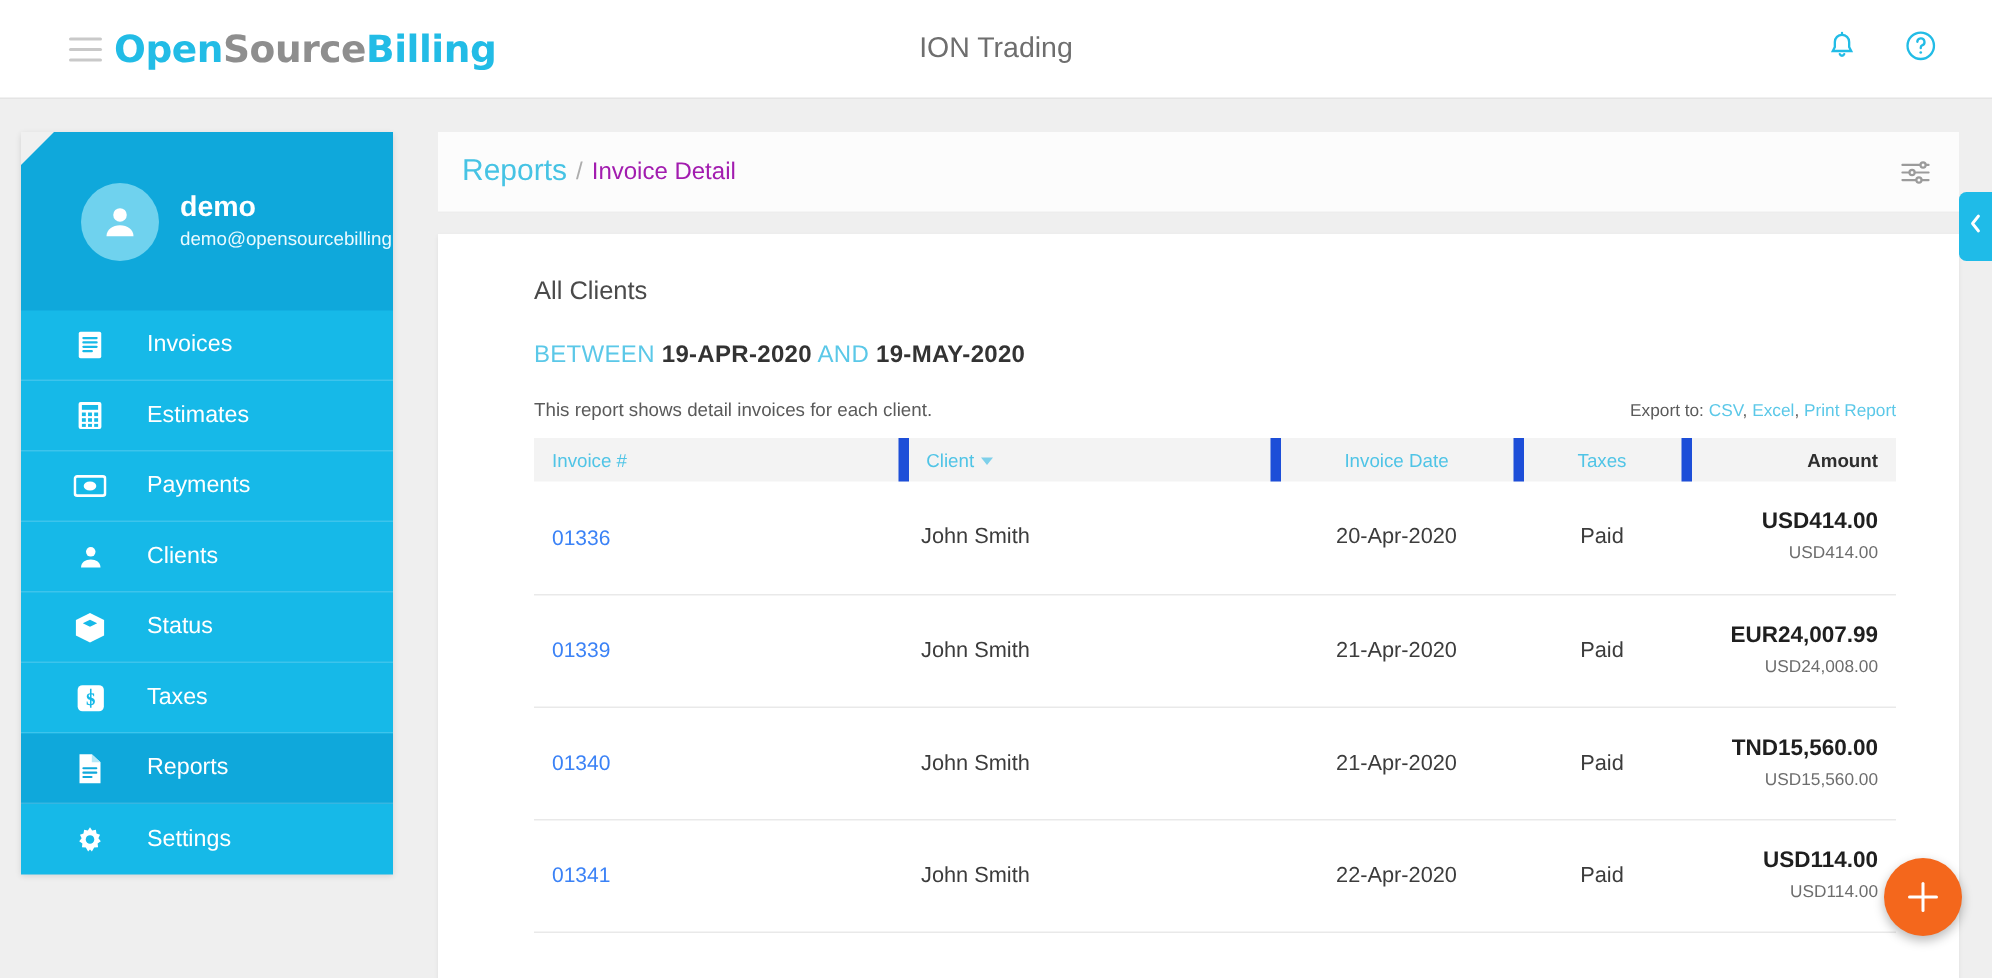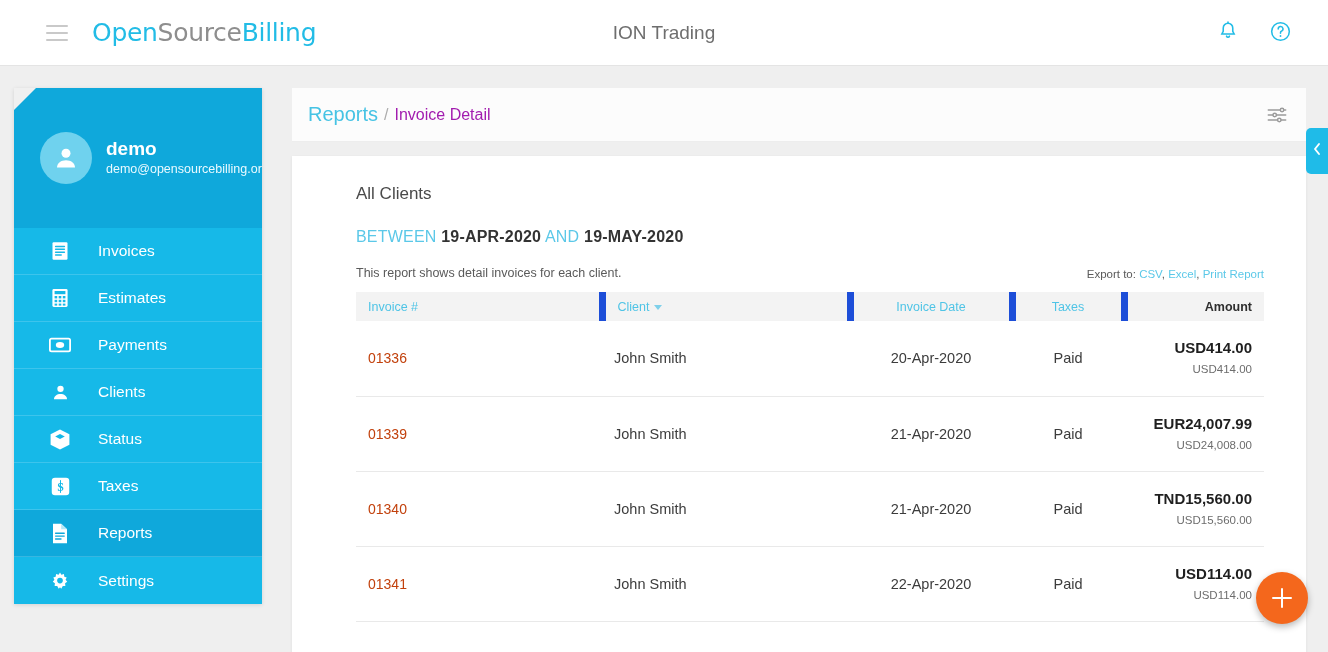--- a/index.html
+++ b/index.html
@@ -18,22 +18,22 @@
     border-bottom: 1px solid #e4e4e4;
     display: flex; align-items: center;
   }
   .hamburger {
     margin-left: 46px; width: 22px; height: 16px;
     display: flex; flex-direction: column; justify-content: space-between;
     cursor: pointer;
   }
   .hamburger i { display: block; height: 2px; background: #c9c9c9; border-radius: 1px; }
   .logo {
-    margin-left: 24px; font-size: 25px; letter-spacing: -0.3px;
-    font-family: "DejaVu Sans", sans-serif; font-weight: 400;
+    margin-left: 8px; font-size: 25px; letter-spacing: -0.3px;
+    font-family: "DejaVu Sans", sans-serif; font-weight: 700;
     white-space: nowrap;
   }
   .logo .c1 { color: #22bce6; }
   .logo .c2 { color: #8e8e8e; }
   .logo .c3 { color: #22bce6; }
   .org-title {
     position: absolute; left: 0; right: 0; text-align: center;
     font-size: 19px; color: #6e6e6e; pointer-events: none;
   }
   .top-icons {
@@ -42,22 +42,22 @@
   }
   .ticon { color: #22bce6; cursor: pointer; display: block; }
 
   
   .sidebar {
     position: absolute; left: 14px; top: 88px; width: 248px;
     background: #16b9e8;
     box-shadow: 0 1px 4px rgba(0,0,0,0.12);
   }
   .side-head {
-    position: relative; height: 140px; background: #0fa8db; overflow: hidden;
-    display: flex; align-items: center; padding-left: 26px;
+    position: relative; height: 119px; background: #0fa8db; overflow: hidden;
+    display: flex; align-items: center; padding-left: 40px;
   }
   .fold {
     position: absolute; left: 0; top: 0; width: 0; height: 0;
     border-top: 22px solid #f0f0f0;
     border-right: 22px solid transparent;
   }
   .avatar {
     width: 52px; height: 52px; border-radius: 50%;
     background: #6fd2ee; flex: none;
     display: flex; align-items: center; justify-content: center;
@@ -120,21 +120,21 @@
   table.rpt thead th.c-date, table.rpt thead th.c-status { text-align: center; }
   .caret {
     display: inline-block; width: 0; height: 0; margin-left: 5px;
     border-left: 4px solid transparent; border-right: 4px solid transparent;
     border-top: 5px solid #7ed0ea; vertical-align: middle;
   }
   table.rpt tbody td {
     height: 75px; font-size: 14.5px; color: #3c3c3c;
     border-bottom: 1px solid #e9e9e9; padding: 0 12px; vertical-align: middle;
   }
-  td.c-inv a { color: #c2410c; text-decoration: none; font-size: 14px; cursor: pointer; }
+  td.c-inv a { color: #3b82f6; text-decoration: none; font-size: 14px; cursor: pointer; }
   td.c-date, td.c-status { text-align: center; }
   td.c-amt { text-align: right; padding-right: 0; }
   .amt-main { font-size: 15px; font-weight: bold; color: #1f1f1f; line-height: 20px; }
   .amt-sub { font-size: 11.5px; color: #6d6d6d; line-height: 18px; margin-top: 2px; }
 
   .fab {
     position: absolute; right: 20px; bottom: 28px;
     width: 52px; height: 52px; border-radius: 50%;
     background: #f4671c; box-shadow: 0 3px 7px rgba(0,0,0,0.28);
     display: flex; align-items: center; justify-content: center;

